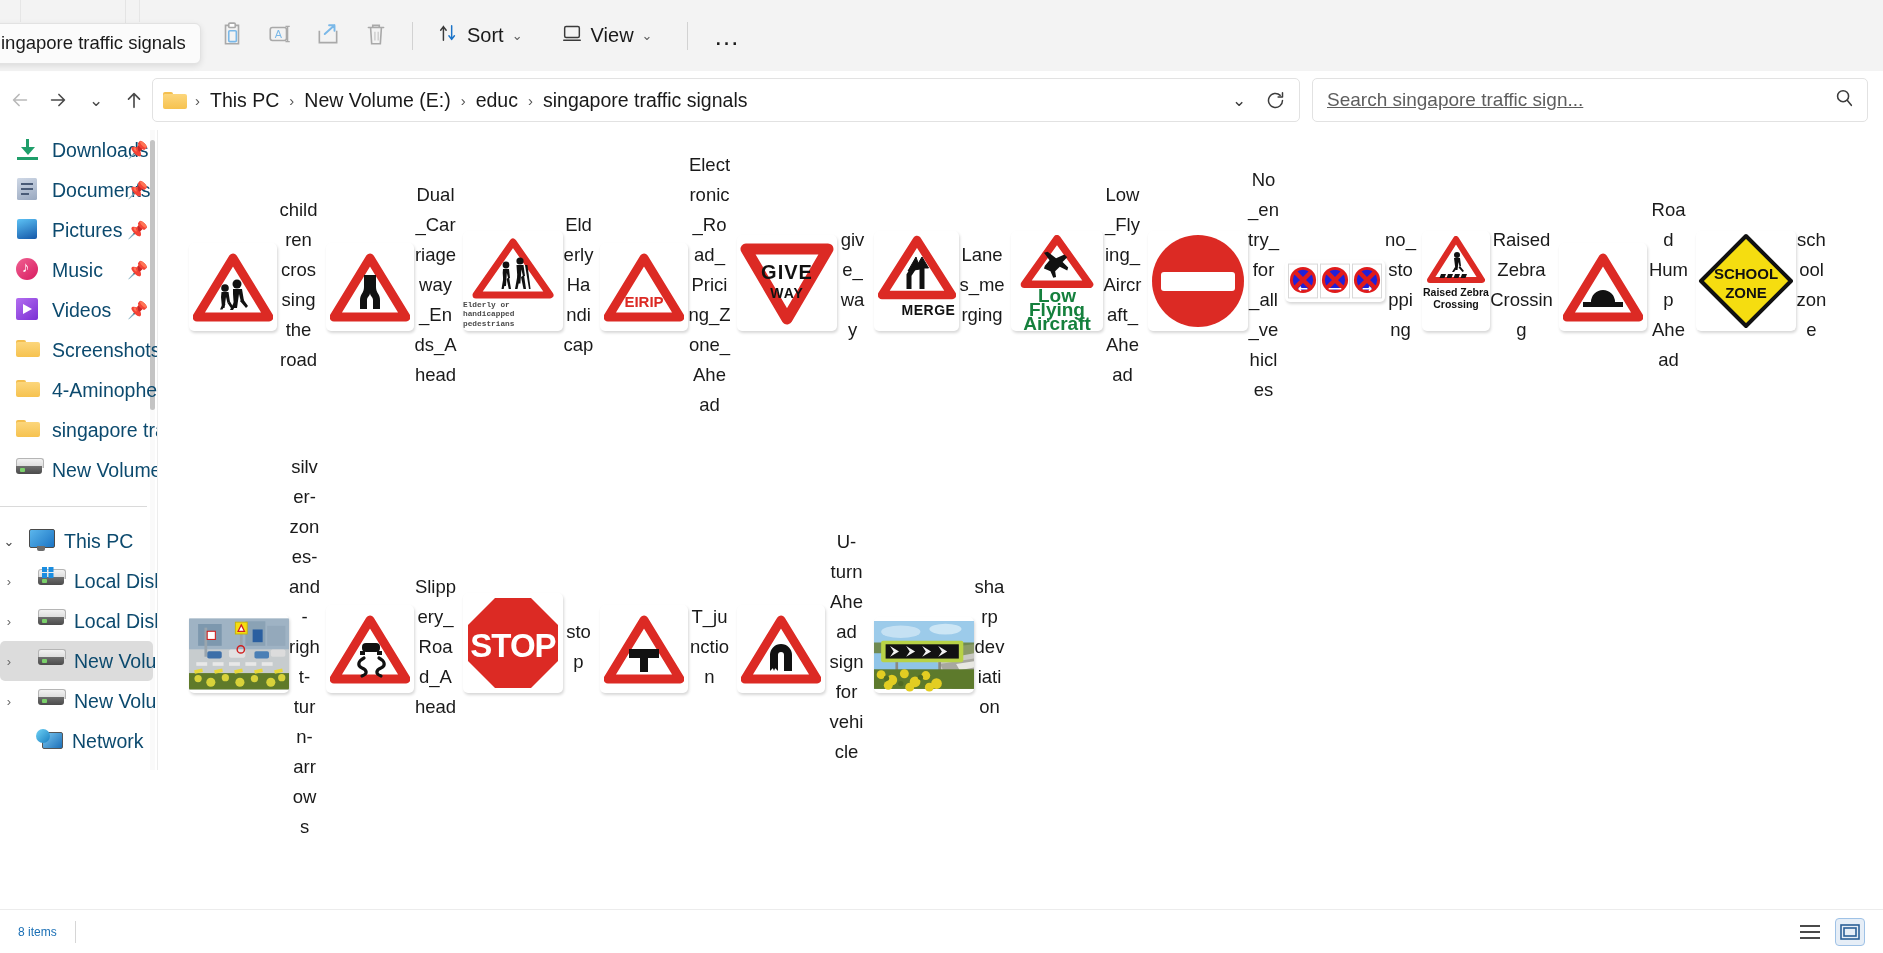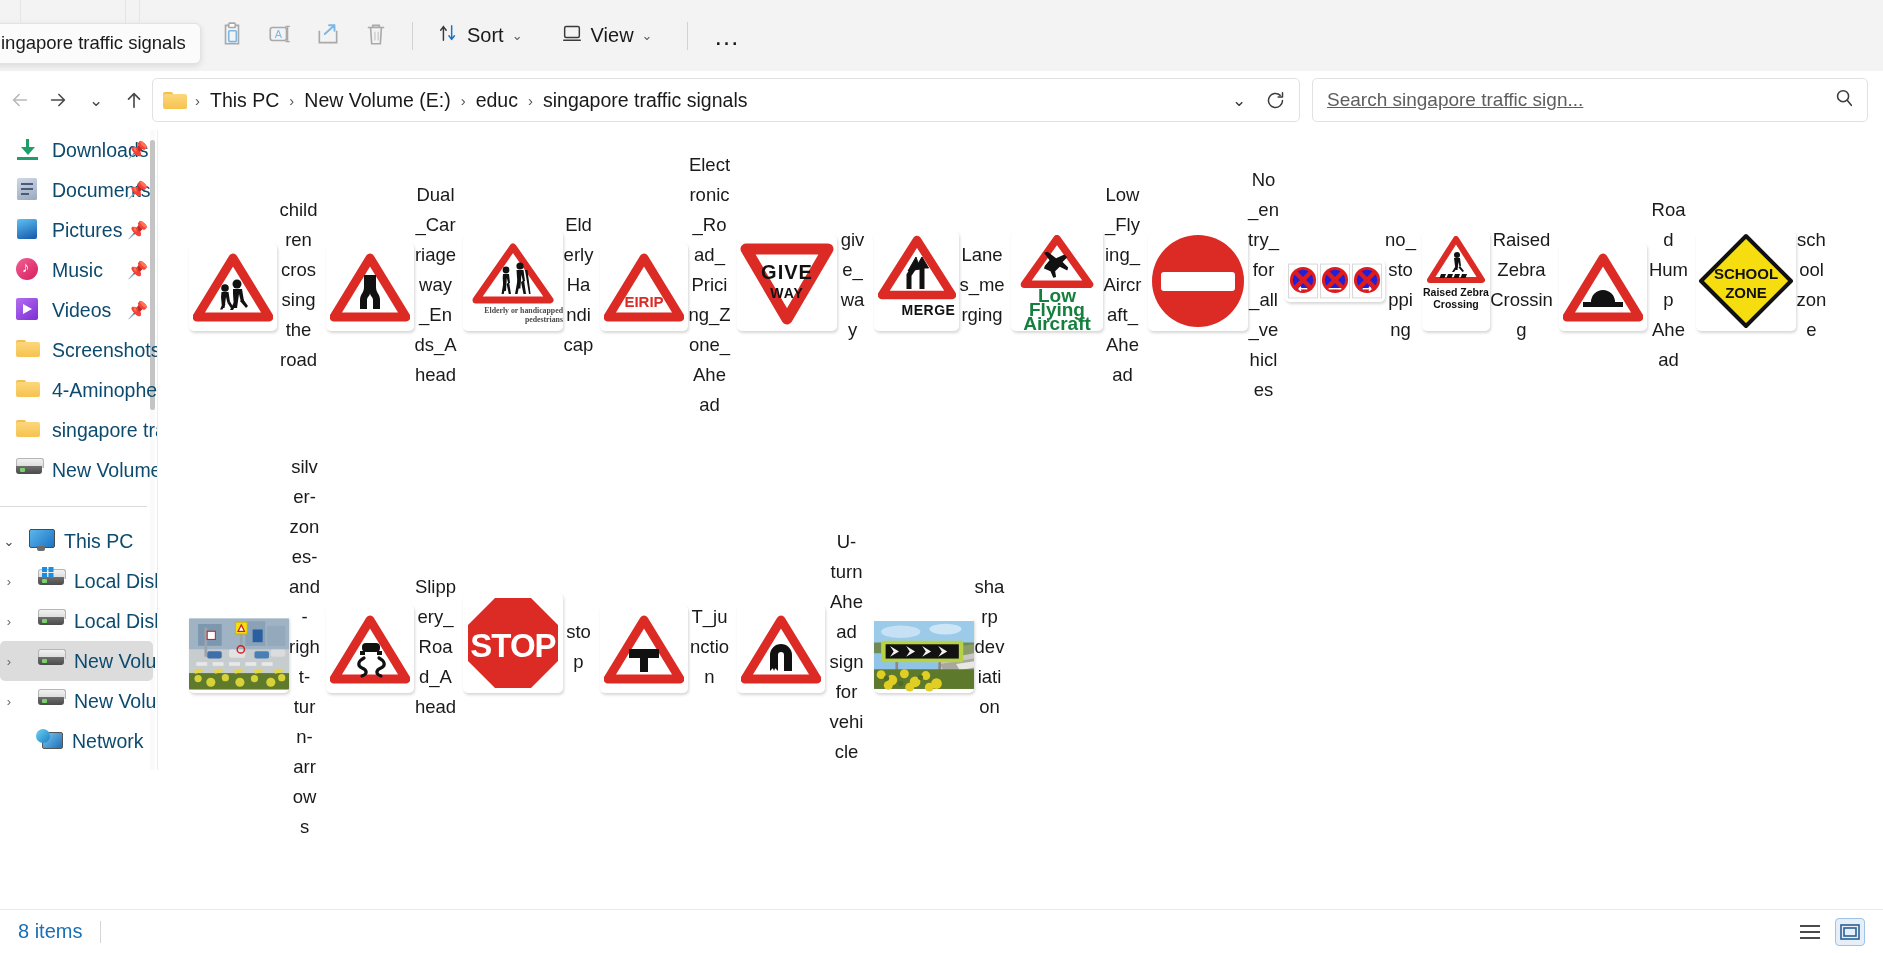--- a/index.html
+++ b/index.html
@@ -212,21 +212,21 @@
     background:#fff; border-radius:5px; box-shadow: 1px 2px 3px rgba(0,0,0,.16);
     display:flex;align-items:center;justify-content:center; position:relative; overflow:hidden;
   }
 
   
   .statusbar {
     position: absolute; left: 0; bottom: 0; width: 1883px; height: 44px;
     background: #fff; border-top: 1px solid #ececec;
     display: flex; align-items: center; padding: 0 18px;
   }
-  .status-text { font-size: 20px; color: #1a6fb5; }
+  .status-text { font-size: 12px; color: #1a6fb5; }
   .status-sep { width:1px; height:22px; background:#d6d6d6; margin-left:18px; }
   .view-toggles { margin-left: auto; display: flex; align-items: center; gap: 10px; }
   .vt { width: 30px; height: 28px; display:flex;align-items:center;justify-content:center; border-radius:4px; }
   .vt.active { background:#e6eef7; border:1px solid #9fc2e6; }
 </style>
 </head>
 <body>
 
 <div id="app">
 
@@ -535,21 +535,21 @@
               <g fill="#111">
                 <circle cx="48" cy="24" r="3.6"></circle>
                   <path d="M44.5 28h7l1.5 11-2 .6-1.6-7-1 14h-2.6l-1-14z"></path>
                 <path d="M52 38l2 14h-2.5l-2.5-12zM45.5 38l-2.5 14h2.5l2.5-12z"></path>
                 <path d="M53 28l4 24h1.6l-3.2-24z"></path>
                 <circle cx="34" cy="28" r="3.4"></circle>
                   <path d="M31 32h6l1 9-1.8.6-1.4-5.6-.8 13h-2.4l-.9-13z"></path>
                 <path d="M37 40l2 12h-2.2l-2.2-10zM31.5 40l-2 12h2.2l2.2-10z"></path>
               </g>
             </svg>
-            <div style="font-size:7.8px;color:#4a4a4a;font-weight:bold;text-align:right;line-height:9.5px;margin-top:2px;font-family:Liberation Serif, serif;">Elderly or handicapped pedestrians</div>
+            <div style="font-size:7.8px;color:#4a4a4a;font-weight:bold;text-align:left;line-height:9.5px;margin-top:2px;font-family:Liberation Mono, monospace;">Elderly or handicapped pedestrians</div>
           </div>
         </div>
         <div class="tile-label">Elderly Handicap</div>
       </div>
 
       <div class="tile">
         <div class="thumb-wrap">
           <div class="card" style="width:88px;height:88px;">
             <svg width="80" height="72" viewBox="0 0 80 72">
               <path d="M40 7 L76 66 H4 Z" fill="none" stroke="#dc2a24" stroke-width="9" stroke-linejoin="round"></path>

